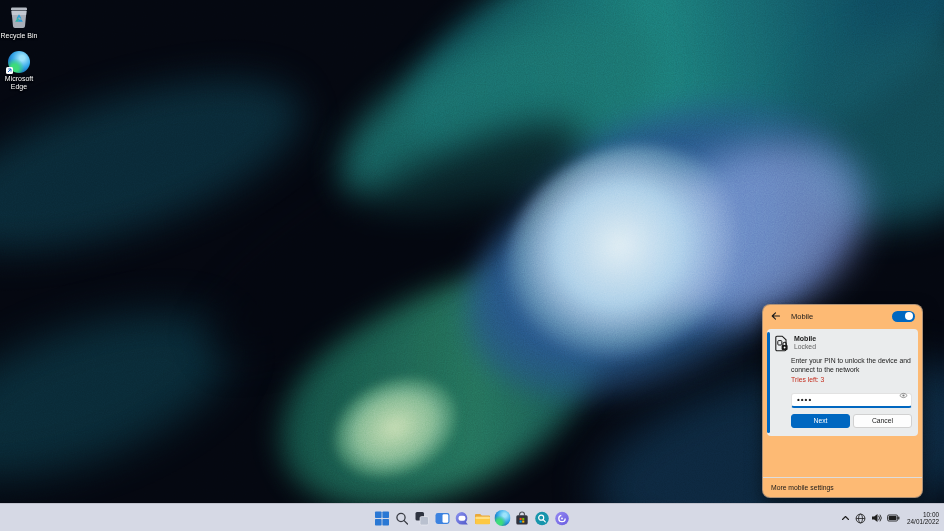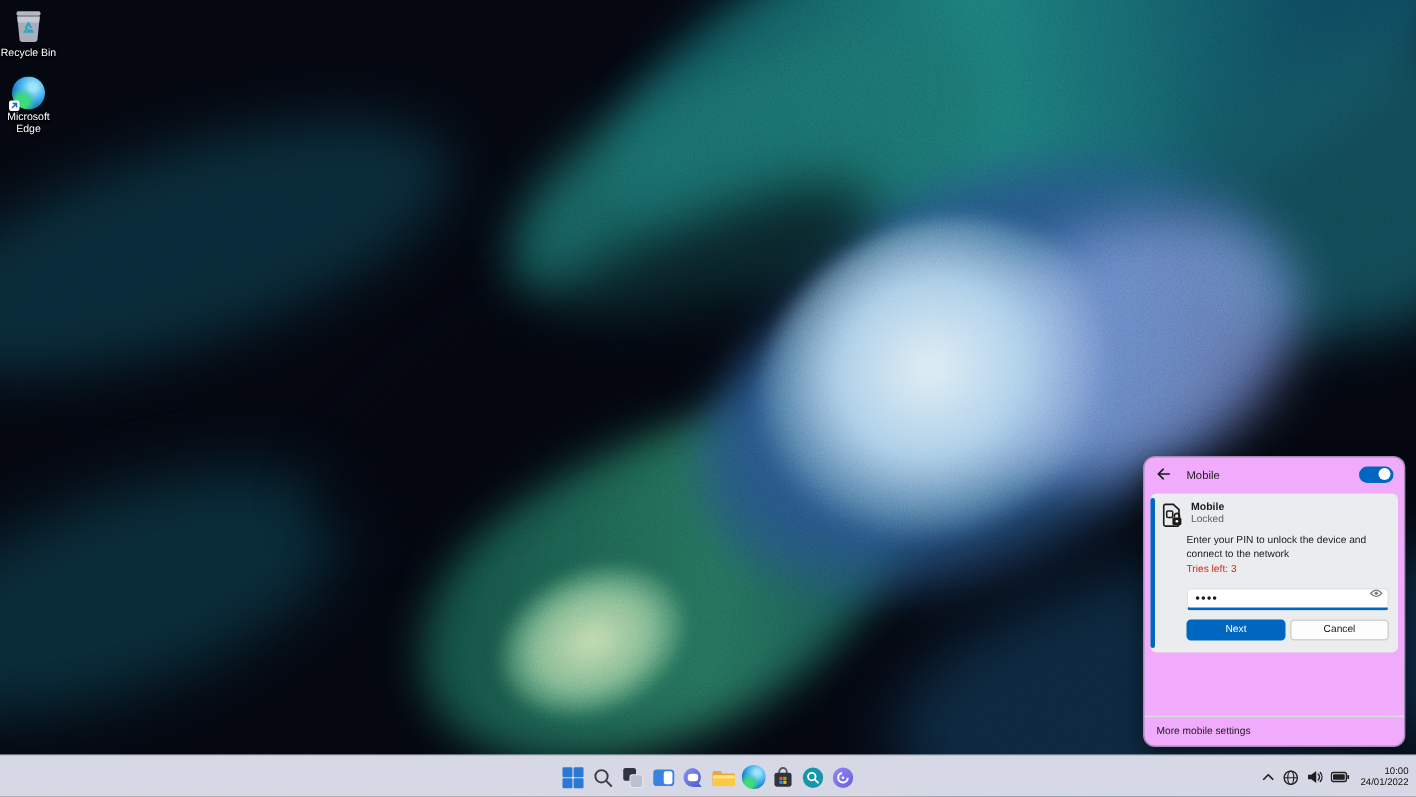--- a/index.html
+++ b/index.html
@@ -31,22 +31,22 @@
   #icon-edge{left:-1px;top:51px;}
   .edge-wrap{position:relative;width:22px;height:22px;}
   .edge-ball{width:22px;height:22px;border-radius:50%;
     background:radial-gradient(circle at 30% 78%, #3edb7c 0 16%, rgba(0,0,0,0) 42%),
                radial-gradient(circle at 64% 32%, #9ce3fb 0 12%, #35a7e8 46%, #0b57a8 82%);}
   .shortcut-badge{position:absolute;left:-2px;bottom:-1px;width:7px;height:7px;background:#fff;border-radius:1.5px;
     display:flex;align-items:center;justify-content:center;}
   .shortcut-badge svg{display:block;}
 
   
-  .flyout{position:absolute;left:762px;top:304px;width:175px;height:194px;
-    background:#f0abfc;border:1px solid rgba(110,112,120,.55);border-radius:8px;
+  .flyout{position:absolute;left:762px;top:304px;width:161px;height:194px;
+    background:#fdba74;border:1px solid rgba(110,112,120,.55);border-radius:8px;
     box-shadow:0 6px 16px rgba(0,0,0,.5);}
   .fly-header{display:flex;align-items:center;height:22px;padding:0 7px;gap:9px;}
   .fly-back{width:12px;height:12px;display:flex;align-items:center;justify-content:center;cursor:default;}
   .fly-title{font-size:7.5px;color:#1a1a1a;}
   .toggle{margin-left:auto;width:23px;height:11px;border-radius:6px;background:#0067c0;position:relative;}
   .toggle .knob{position:absolute;right:2px;top:1.5px;width:8px;height:8px;border-radius:50%;background:#fff;}
 
   .fly-card{position:relative;margin:2px 4px 0;background:#eaeced;border-radius:4px;
     padding:6px 3px 8px 6px;}
   .accent-bar{position:absolute;left:0;top:3px;bottom:3px;width:2.5px;background:#0067c0;border-radius:2px;}

